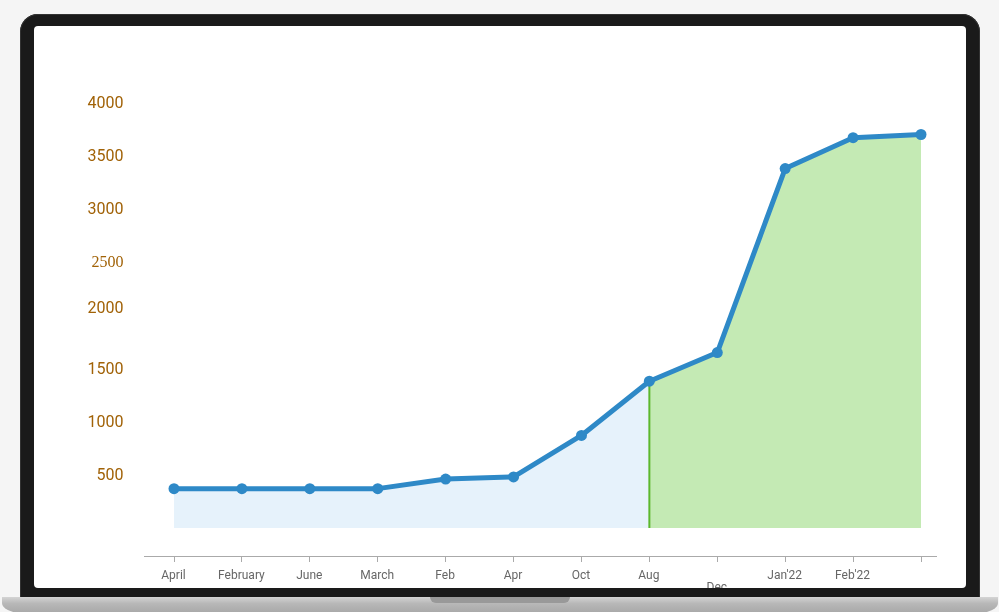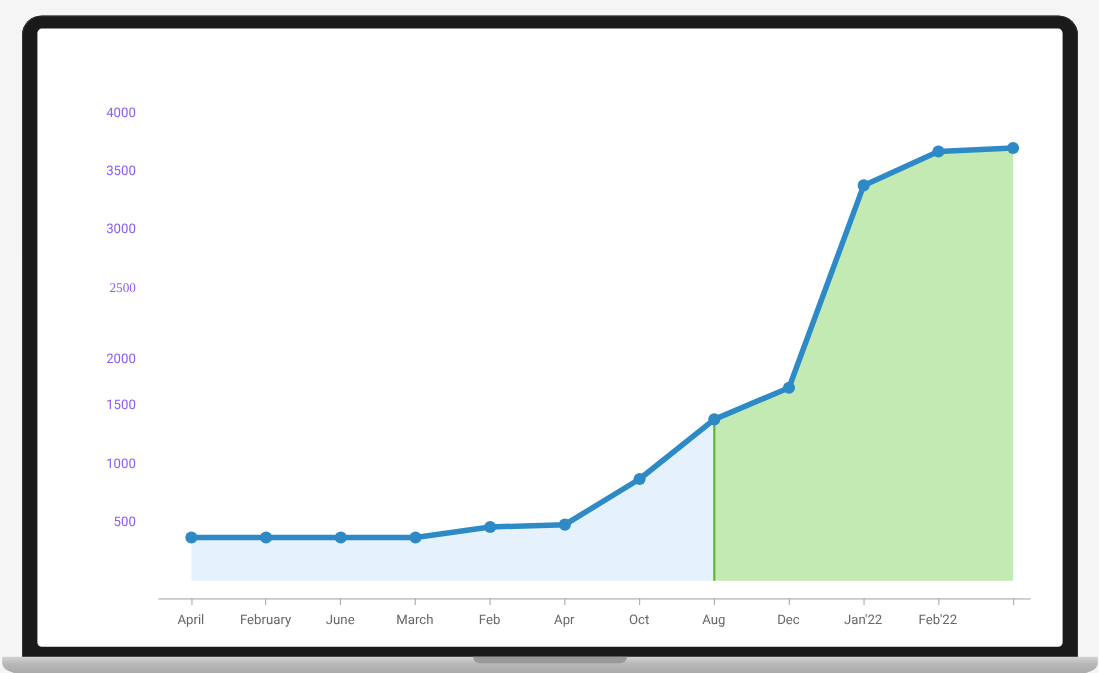--- a/index.html
+++ b/index.html
@@ -59,30 +59,30 @@
     .y-axis {
       position: absolute;
       left: 0;
       top: 50px;
       bottom: 60px;
       width: 100px;
     }
     .y-tick {
       position: absolute;
       right: 10px;
-      font-size: 12px;
-      color: #8b5cf6;
+      font-size: 16px;
+      color: #a16207;
       transform: translateY(-50%);
     }
     .x-axis {
       position: absolute;
       left: 110px;
       right: 29px;
       bottom: 0;
-      height: 44px;
+      height: 32px;
     }
     .x-tick-label {
       position: absolute;
       top: 12px;
       font-size: 12px;
       color: #666;
       transform: translateX(-50%);
       white-space: nowrap;
     }
     .x-tick-mark {
@@ -112,21 +112,21 @@
 </head>
 <body>
 
 <div class="laptop-frame">
   <div class="screen">
 
     <div class="y-axis">
         <div class="y-tick" style="top: 398.824px;">500</div>
         <div class="y-tick" style="top: 345px;">1000</div>
         <div class="y-tick" style="top: 292.471px;">1500</div>
-        <div class="y-tick" style="top: 250px;">2000</div>
+        <div class="y-tick" style="top: 231px;">2000</div>
         <div class="y-tick" style="top: 186.118px; font-family: Liberation Serif, serif;">2500</div>
         <div class="y-tick" style="top: 132.941px;">3000</div>
         <div class="y-tick" style="top: 79.7647px;">3500</div>
         <div class="y-tick" style="top: 26.5882px;">4000</div>
       </div>
 
     <div class="chart-area">
       <svg class="plot" preserveAspectRatio="none" viewBox="0 0 782 452">
           <path d="M 30 452 L 30 412.64941176470586 L 97.9090909090909 412.64941176470586 L 165.8181818181818 412.64941176470586 L 233.72727272727272 412.64941176470586 L 301.6363636363636 403.0776470588235 L 369.54545454545456 400.9505882352941 L 437.45454545454544 359.4729411764706 L 505.3636363636364 305.2329411764706 L 505.3636363636364 452 Z" fill="#e6f2fb"></path>
           <path d="M 505.3636363636364 452 L 505.3636363636364 305.2329411764706 L 573.2727272727273 276.5176470588235 L 641.1818181818181 92.52705882352939 L 709.0909090909091 61.684705882352944 L 777 58.49411764705883 L 777 452 Z" fill="#b0e39b" fill-opacity="0.75"></path>
@@ -159,21 +159,21 @@
         <div class="x-tick-label" style="left: 233.727px;">March</div>
         <div class="x-tick-mark" style="left: 301.636px;"></div>
         <div class="x-tick-label" style="left: 301.636px;">Feb</div>
         <div class="x-tick-mark" style="left: 369.545px;"></div>
         <div class="x-tick-label" style="left: 369.545px;">Apr</div>
         <div class="x-tick-mark" style="left: 437.455px;"></div>
         <div class="x-tick-label" style="left: 437.455px;">Oct</div>
         <div class="x-tick-mark" style="left: 505.364px;"></div>
         <div class="x-tick-label" style="left: 505.364px;">Aug</div>
         <div class="x-tick-mark" style="left: 573.273px;"></div>
-        <div class="x-tick-label" style="left: 573.273px;">Dec</div>
+        <div class="x-tick-label" style="left: 573.273px; margin-top: 12px;">Dec</div>
         <div class="x-tick-mark" style="left: 641.182px;"></div>
         <div class="x-tick-label" style="left: 641.182px;">Jan'22</div>
         <div class="x-tick-mark" style="left: 709.091px;"></div>
         <div class="x-tick-label" style="left: 709.091px;">Feb'22</div>
         <div class="x-tick-mark" style="left: 777px;"></div>
       </div>
 
   </div>
   <div class="laptop-base"></div>
 </div>

